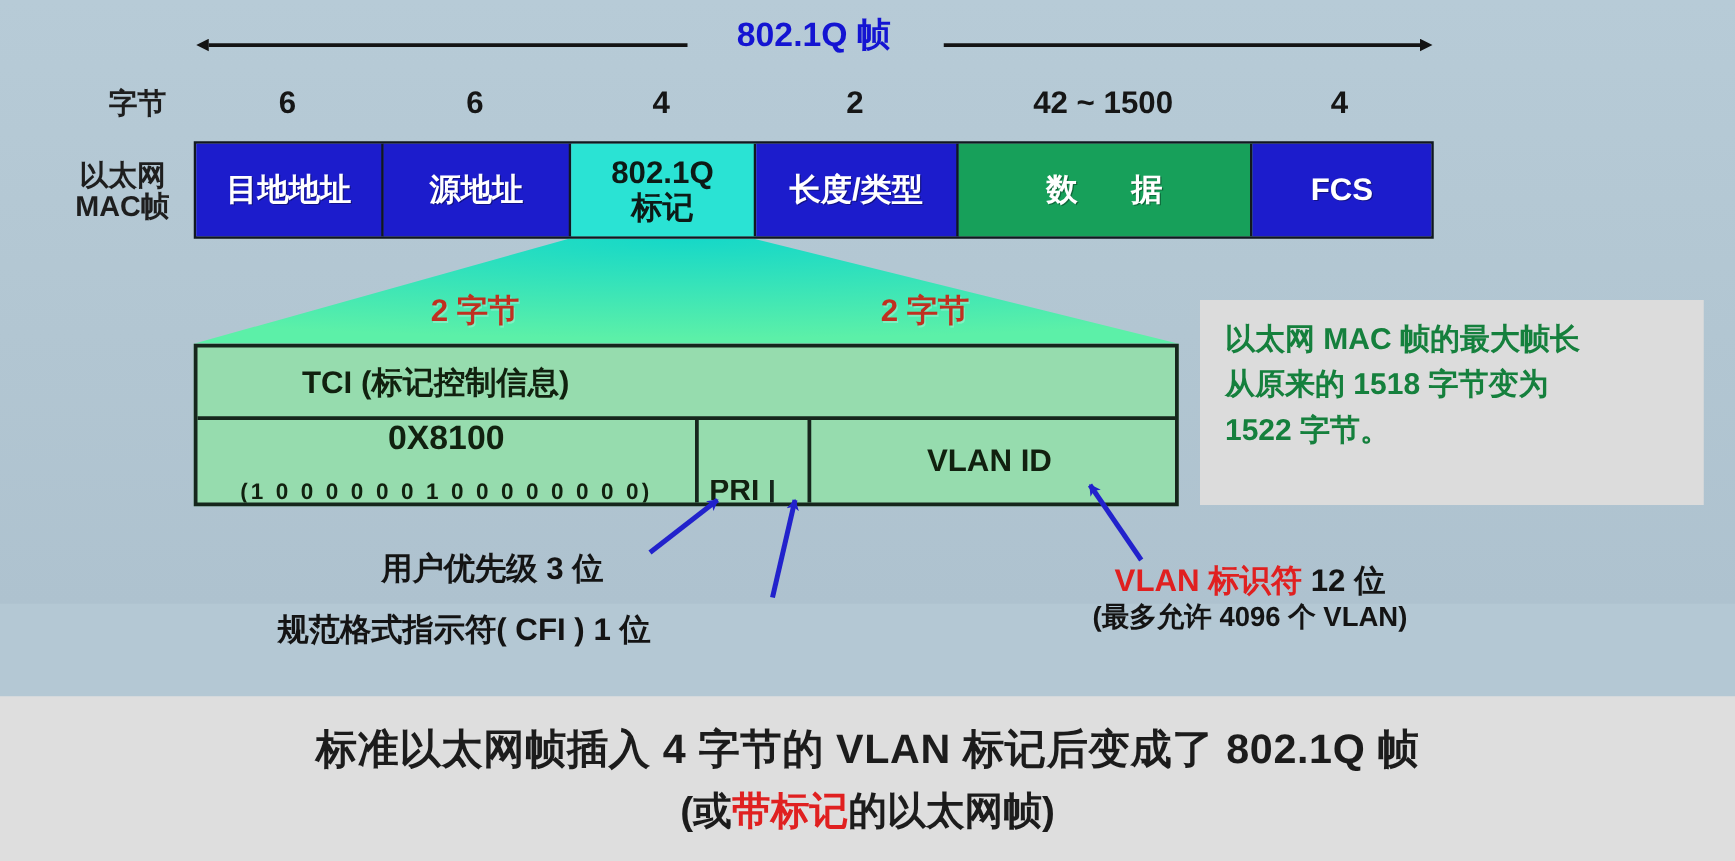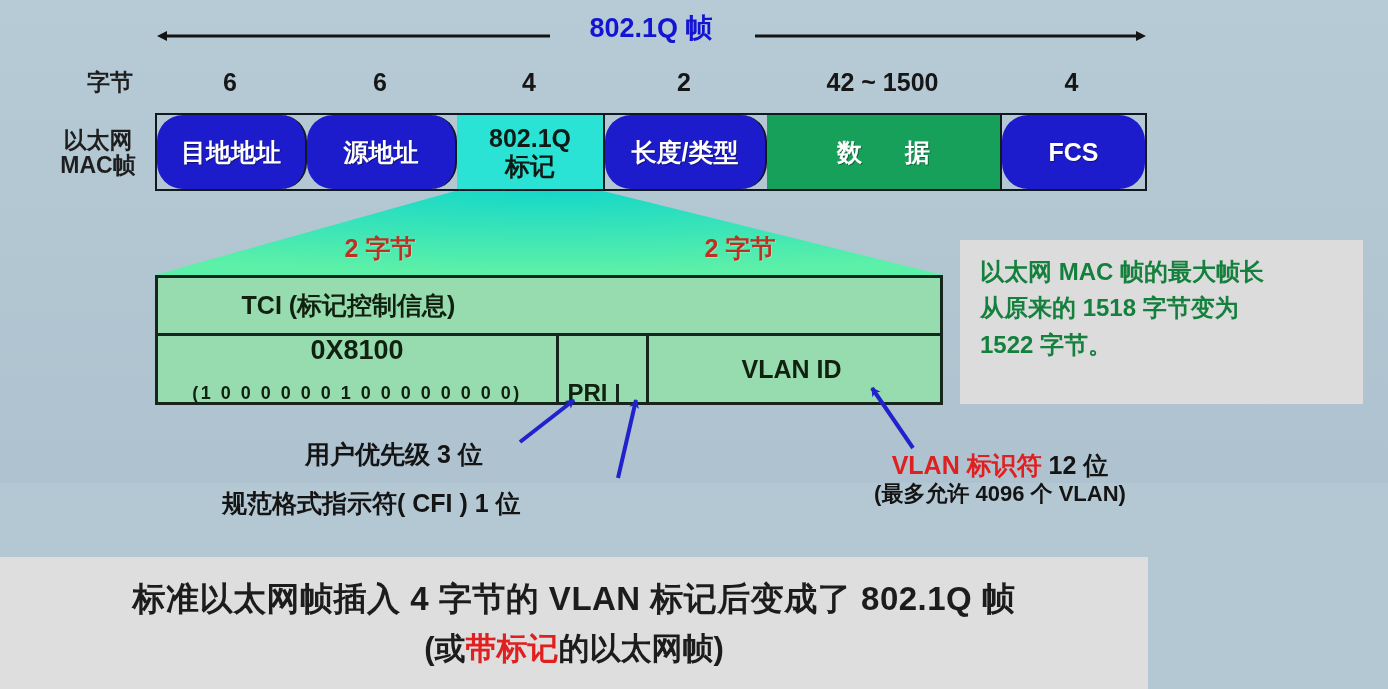--- a/index.html
+++ b/index.html
@@ -20,21 +20,21 @@
     left: 0;
     top: 0;
     width: 1388px;
     height: 483px;
     background: linear-gradient(180deg, #b7cbd7 0%, #b2c6d2 55%, #aec2cf 100%);
   }
   .caption-bar {
     position: absolute;
     left: 0;
     top: 557px;
-    width: 1148px;
+    width: 1388px;
     height: 132px;
     background: #dedede;
     display: flex;
     flex-direction: column;
     align-items: center;
     justify-content: center;
     gap: 6px;
   }
   .caption-line1 {
     font-size: 33px;
@@ -120,21 +120,21 @@
     justify-content: center;
     text-align: center;
     font-size: 25px;
     font-weight: bold;
     line-height: 1.12;
     color: #ffffff;
     text-shadow: 1px 1px 0 rgba(0,0,0,0.35);
     white-space: nowrap;
   }
   .fcell:last-child { border-right: none; }
-  .c-blue { background: #1c1ccc; border-radius: 26px; }
+  .c-blue { background: #1c1ccc; }
   .c-cyan { background: #2ae3d4; color: #0d1a16; text-shadow: none; }
   .c-green { background: #17a05a; }
   .c-data-spaced { letter-spacing: 18px; text-indent: 18px; }
 
   
   .funnel {
     position: absolute;
     left: 155px;
     top: 191px;
     width: 788px;

